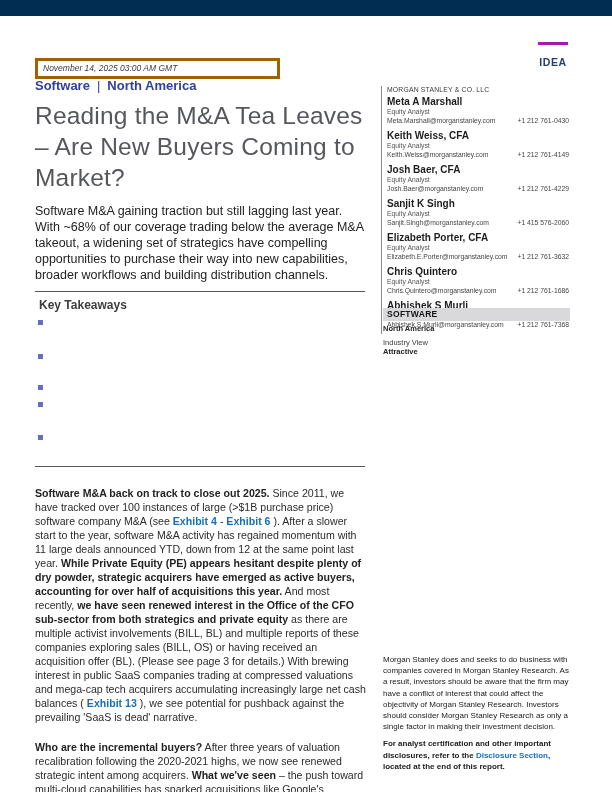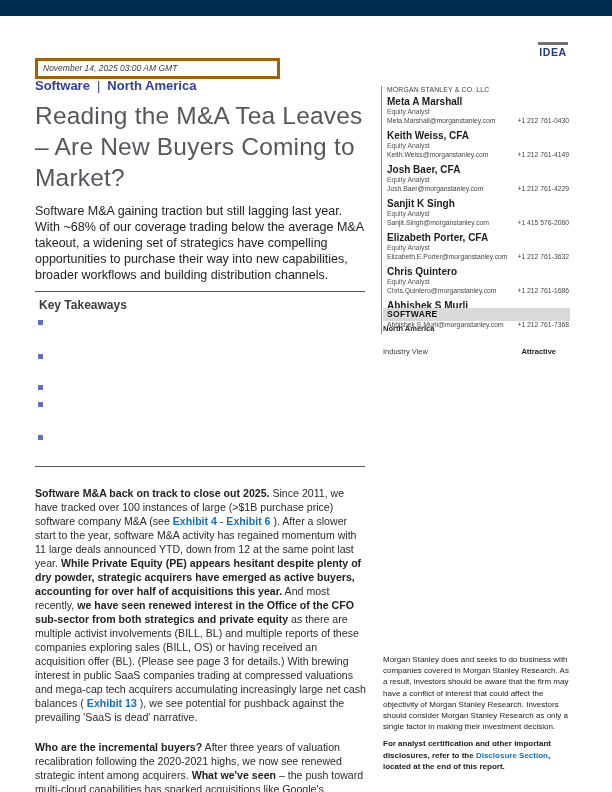--- a/index.html
+++ b/index.html
@@ -1,23 +1,23 @@
 <!DOCTYPE html>
 <html><head>
 <meta charset="utf-8">
 <style>
   html,body{margin:0;padding:0;background:#9a9a9a;}
   #page{position:relative;width:612px;height:792px;background:#ffffff;overflow:hidden;
         font-family:"Liberation Sans", sans-serif;margin:0 auto;}
   
   #banner{position:absolute;left:0;top:0;width:612px;height:16px;background:#022d52;}
   
-  #idea{position:absolute;left:538px;top:42px;width:30px;border-top:3px solid #737373;
+  #idea{position:absolute;left:538px;top:42px;width:30px;border-top:3px solid #a21caf;
         color:#223c78;font-size:10.5px;font-weight:bold;letter-spacing:.6px;text-align:center;
-        padding-top:1px;}
+        padding-top:11px;}
   
   #datebox{position:absolute;left:35px;top:58px;width:234px;height:15px;background:#ffffff;
         border:3px solid #a16207;font-style:italic;font-size:8.5px;color:#3c3c3e;
         line-height:15px;padding-left:5px;}
   
   #sectorline{position:absolute;left:35px;top:78px;font-size:13px;font-weight:bold;color:#31409a;}
   #sectorline .divider{margin:0 7px;font-weight:normal;color:#31409a;}
   
   #title{position:absolute;left:35px;top:100px;width:335px;font-size:24.5px;line-height:31px;
         color:#55575c;font-weight:400;letter-spacing:.2px;}
@@ -46,23 +46,23 @@
   .a-name{font-size:10px;font-weight:bold;color:#1d1d1f;line-height:11px;}
   .a-role{font-size:6.8px;color:#55555a;line-height:9px;}
   .a-row{display:flex;justify-content:space-between;line-height:9px;}
   .a-email{font-size:6.8px;color:#454549;}
   .a-phone{font-size:6.8px;color:#454549;padding-right:2px;}
   
   #industry{position:absolute;left:383px;top:308px;width:187px;}
   #sector-bar{background:#d9d9db;height:13px;font-size:8.5px;font-weight:bold;color:#141416;
         line-height:13px;padding-left:4px;letter-spacing:.3px;}
   #ind-region{font-size:7.5px;font-weight:bold;color:#232326;margin-top:3px;}
-  #ind-row{display:flex;justify-content:space-between;width:173px;margin-top:14px;}
+  #ind-row{display:flex;justify-content:space-between;width:173px;margin-top:5px;flex-direction:column;}
   #ind-label{font-size:7.5px;color:#3a3a3d;}
-  #ind-value{font-size:7.5px;font-weight:bold;color:#232326;text-align:center;}
+  #ind-value{font-size:7.5px;font-weight:bold;color:#232326;}
   
   #disclosure{position:absolute;left:383px;top:654px;width:187px;font-size:8px;line-height:11.2px;
         color:#202022;}
   #disc-p1{margin:0 0 6px 0;}
   #disc-p2{margin:0;font-weight:bold;}
   #disc-link{color:#1470be;cursor:pointer;}
 </style>
 </head>
 <body>
 

